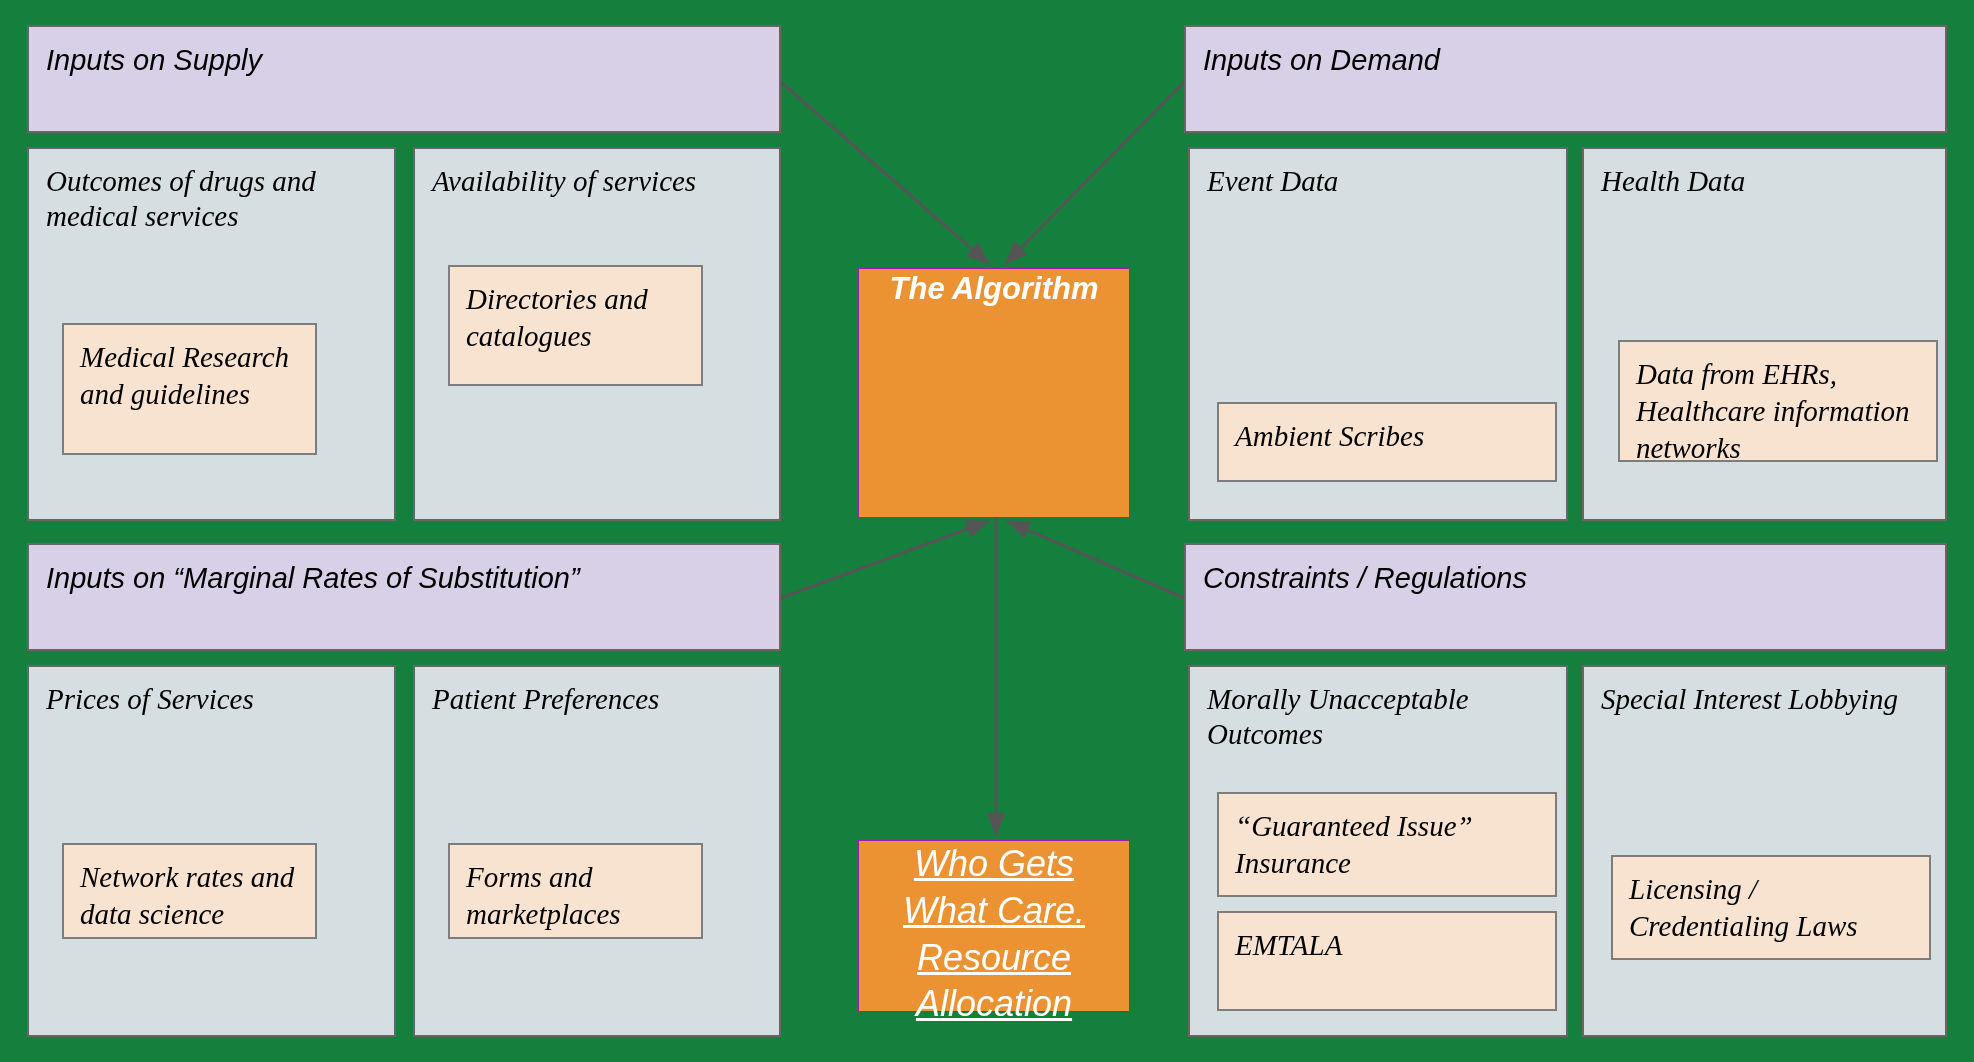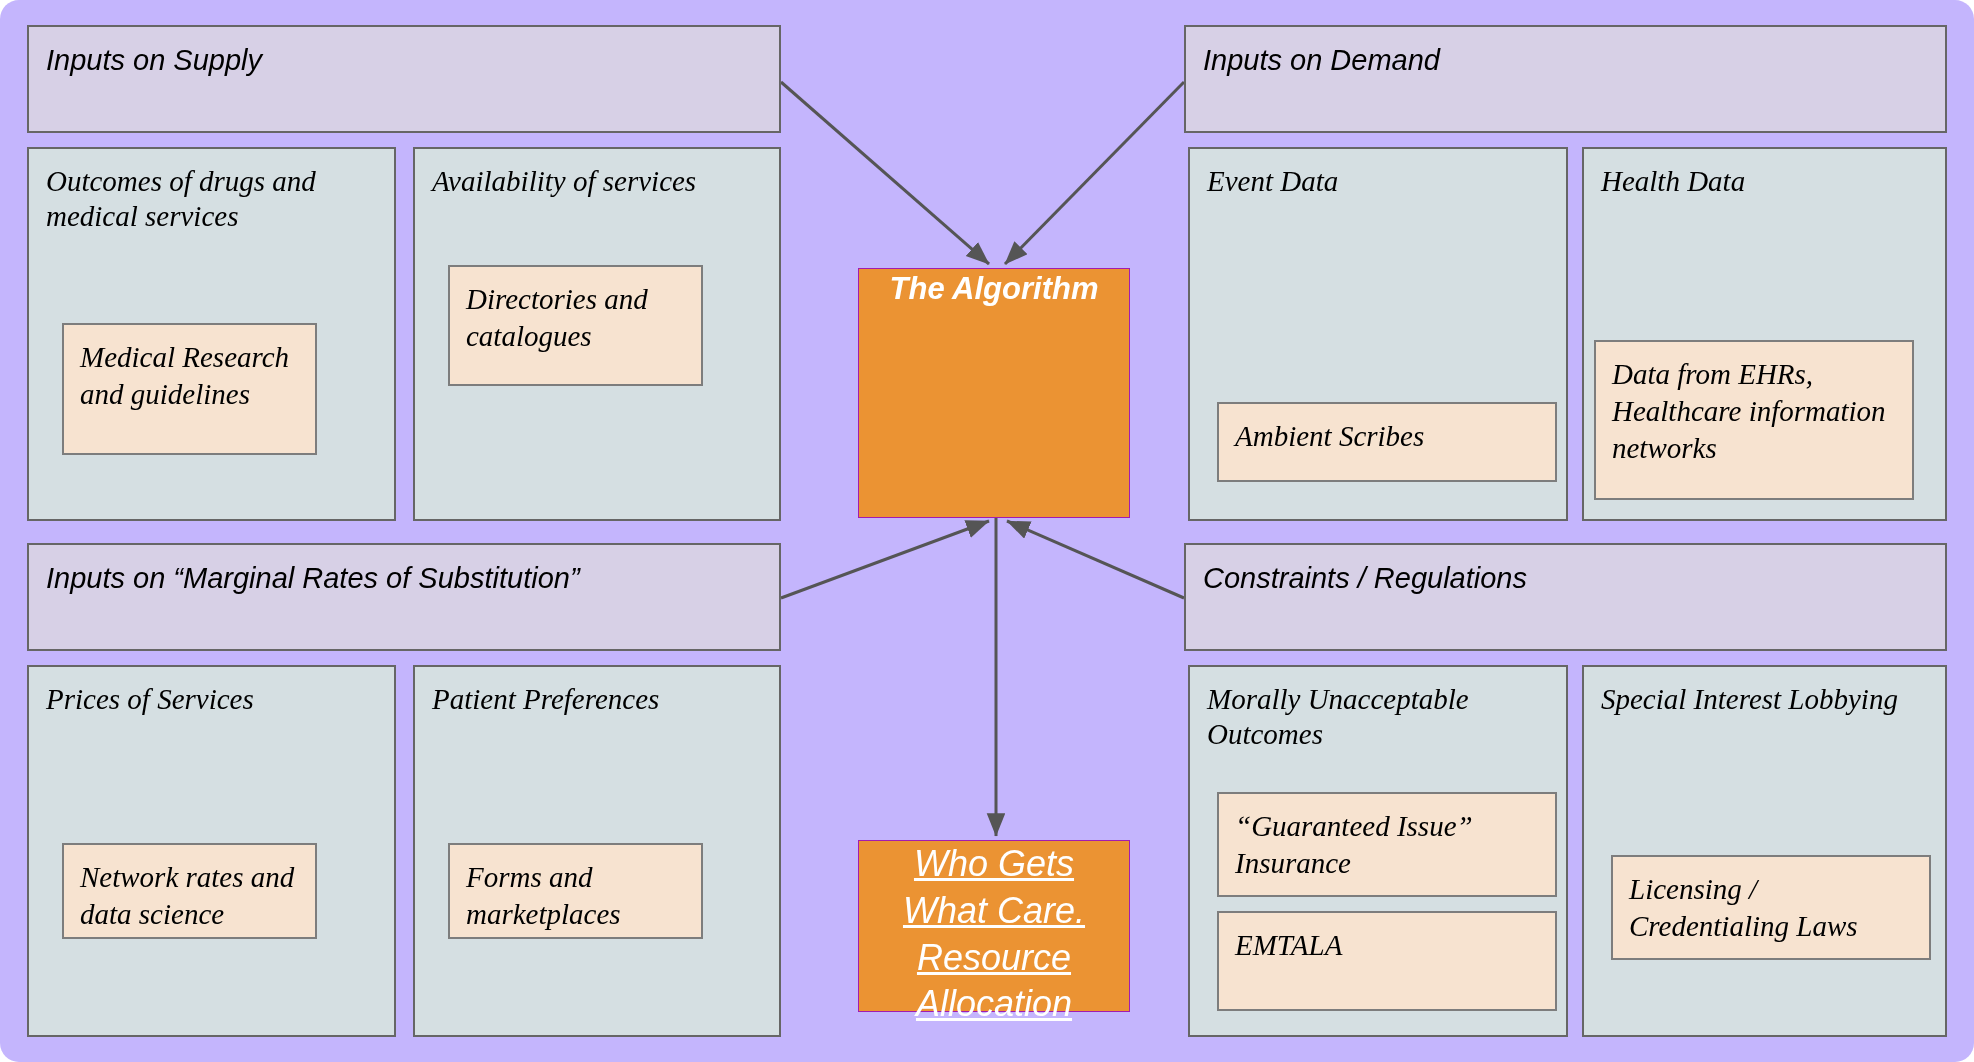--- a/index.html
+++ b/index.html
@@ -8,23 +8,22 @@
     padding: 0;
     background: #ffffff;
   }
   body {
     font-family: "Liberation Sans", sans-serif;
   }
   #canvas {
     position: relative;
     width: 1974px;
     height: 1062px;
-    background: #c4b5fd;
+    background: #15803d;
     overflow: hidden;
-    border-radius: 19px;
   }
   .box {
     position: absolute;
     box-sizing: border-box;
     border: 2px solid #666666;
   }
   .group-header {
     background: #d7d0e6;
   }
   .group-header .hdr-label {
@@ -141,21 +140,21 @@
 
   <div class="box category" style="left:1188px; top:147px; width:380px; height:374px;">
     <div class="cat-label">Event Data</div>
     <div class="item" style="left:27px; top:253px; width:340px; height:80px;">
       <div class="item-label">Ambient Scribes</div>
     </div>
   </div>
 
   <div class="box category" style="left:1582px; top:147px; width:365px; height:374px;">
     <div class="cat-label">Health Data</div>
-    <div class="item" style="left:10px; top:191px; width:320px; height:160px;">
+    <div class="item" style="left:34px; top:191px; width:320px; height:122px;">
       <div class="item-label">Data from EHRs, Healthcare information networks</div>
     </div>
   </div>
 
   <div class="box group-header" style="left:27px; top:543px; width:754px; height:108px;padding-left:40px;">
     <div class="hdr-label">Inputs on “Marginal Rates of Substitution”</div>
   </div>
 
   <div class="box category" style="left:27px; top:665px; width:369px; height:372px;">
     <div class="cat-label">Prices of Services</div>

